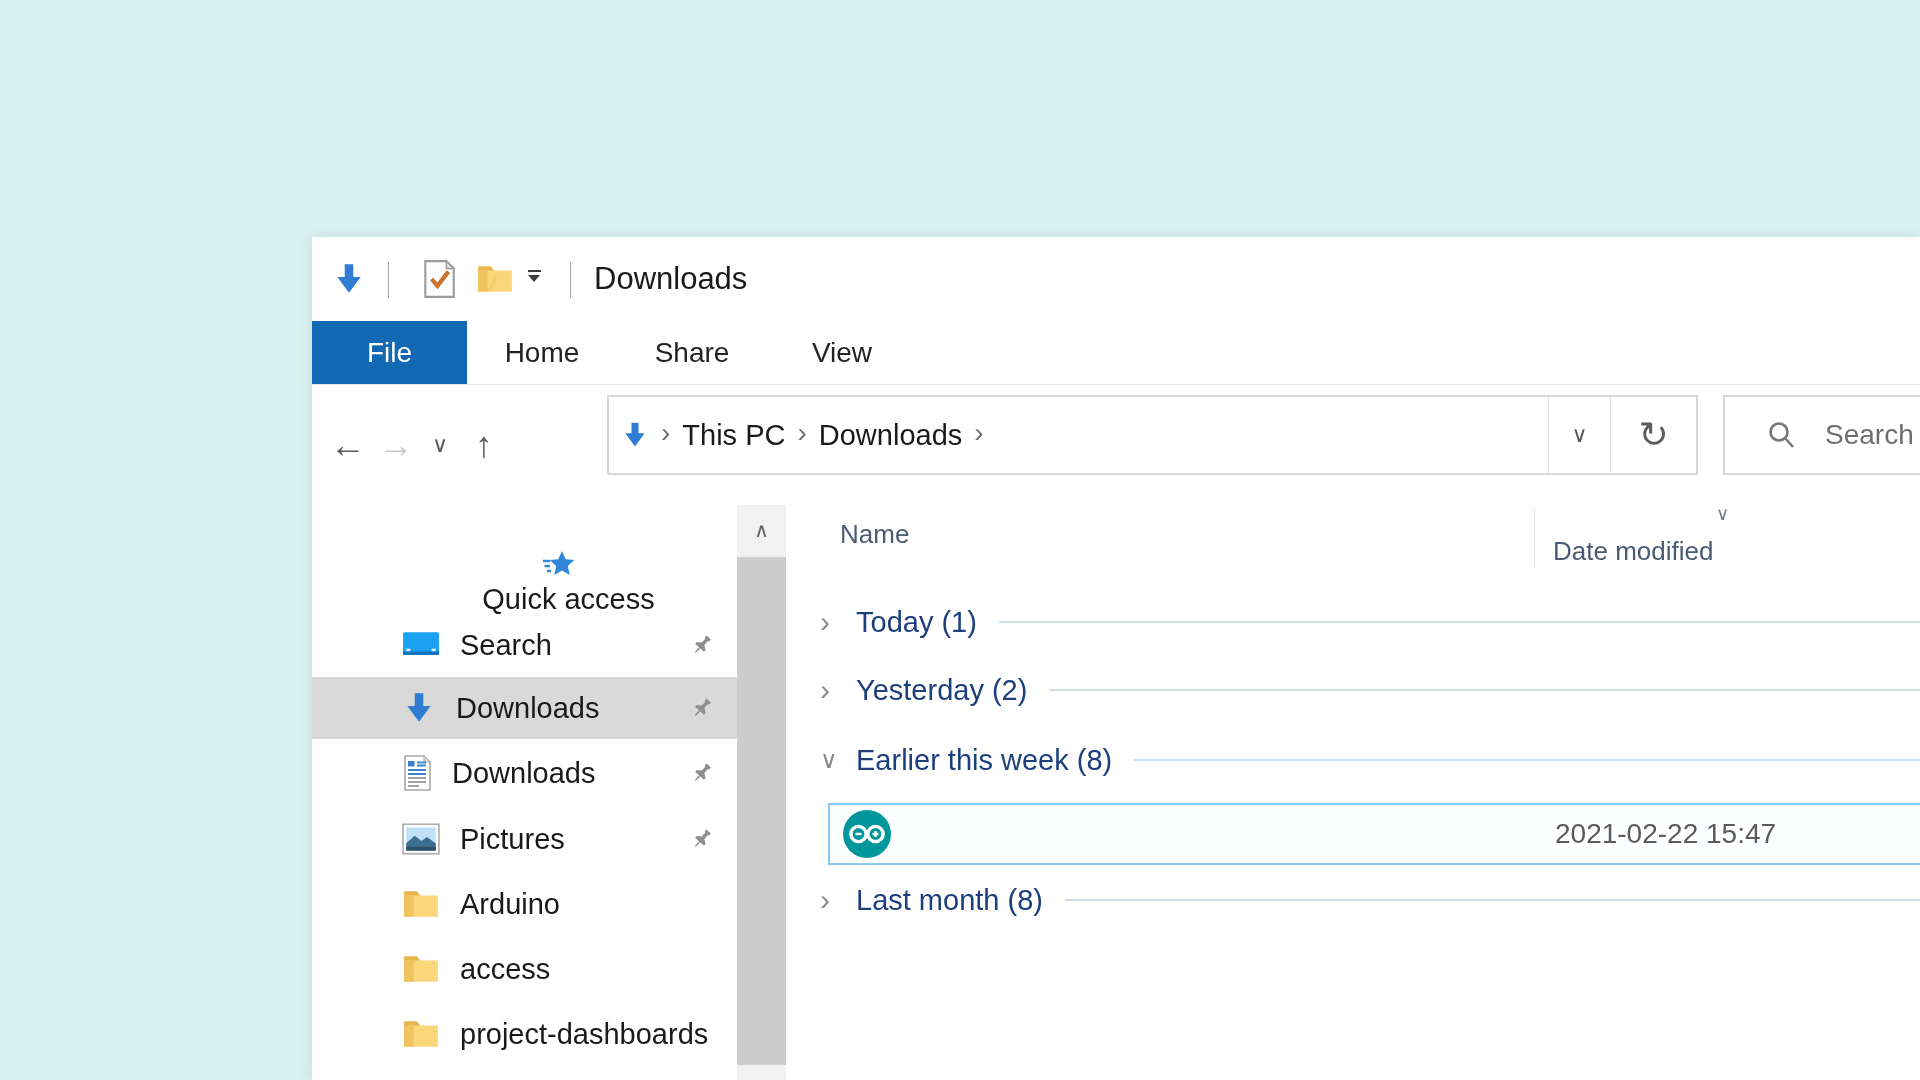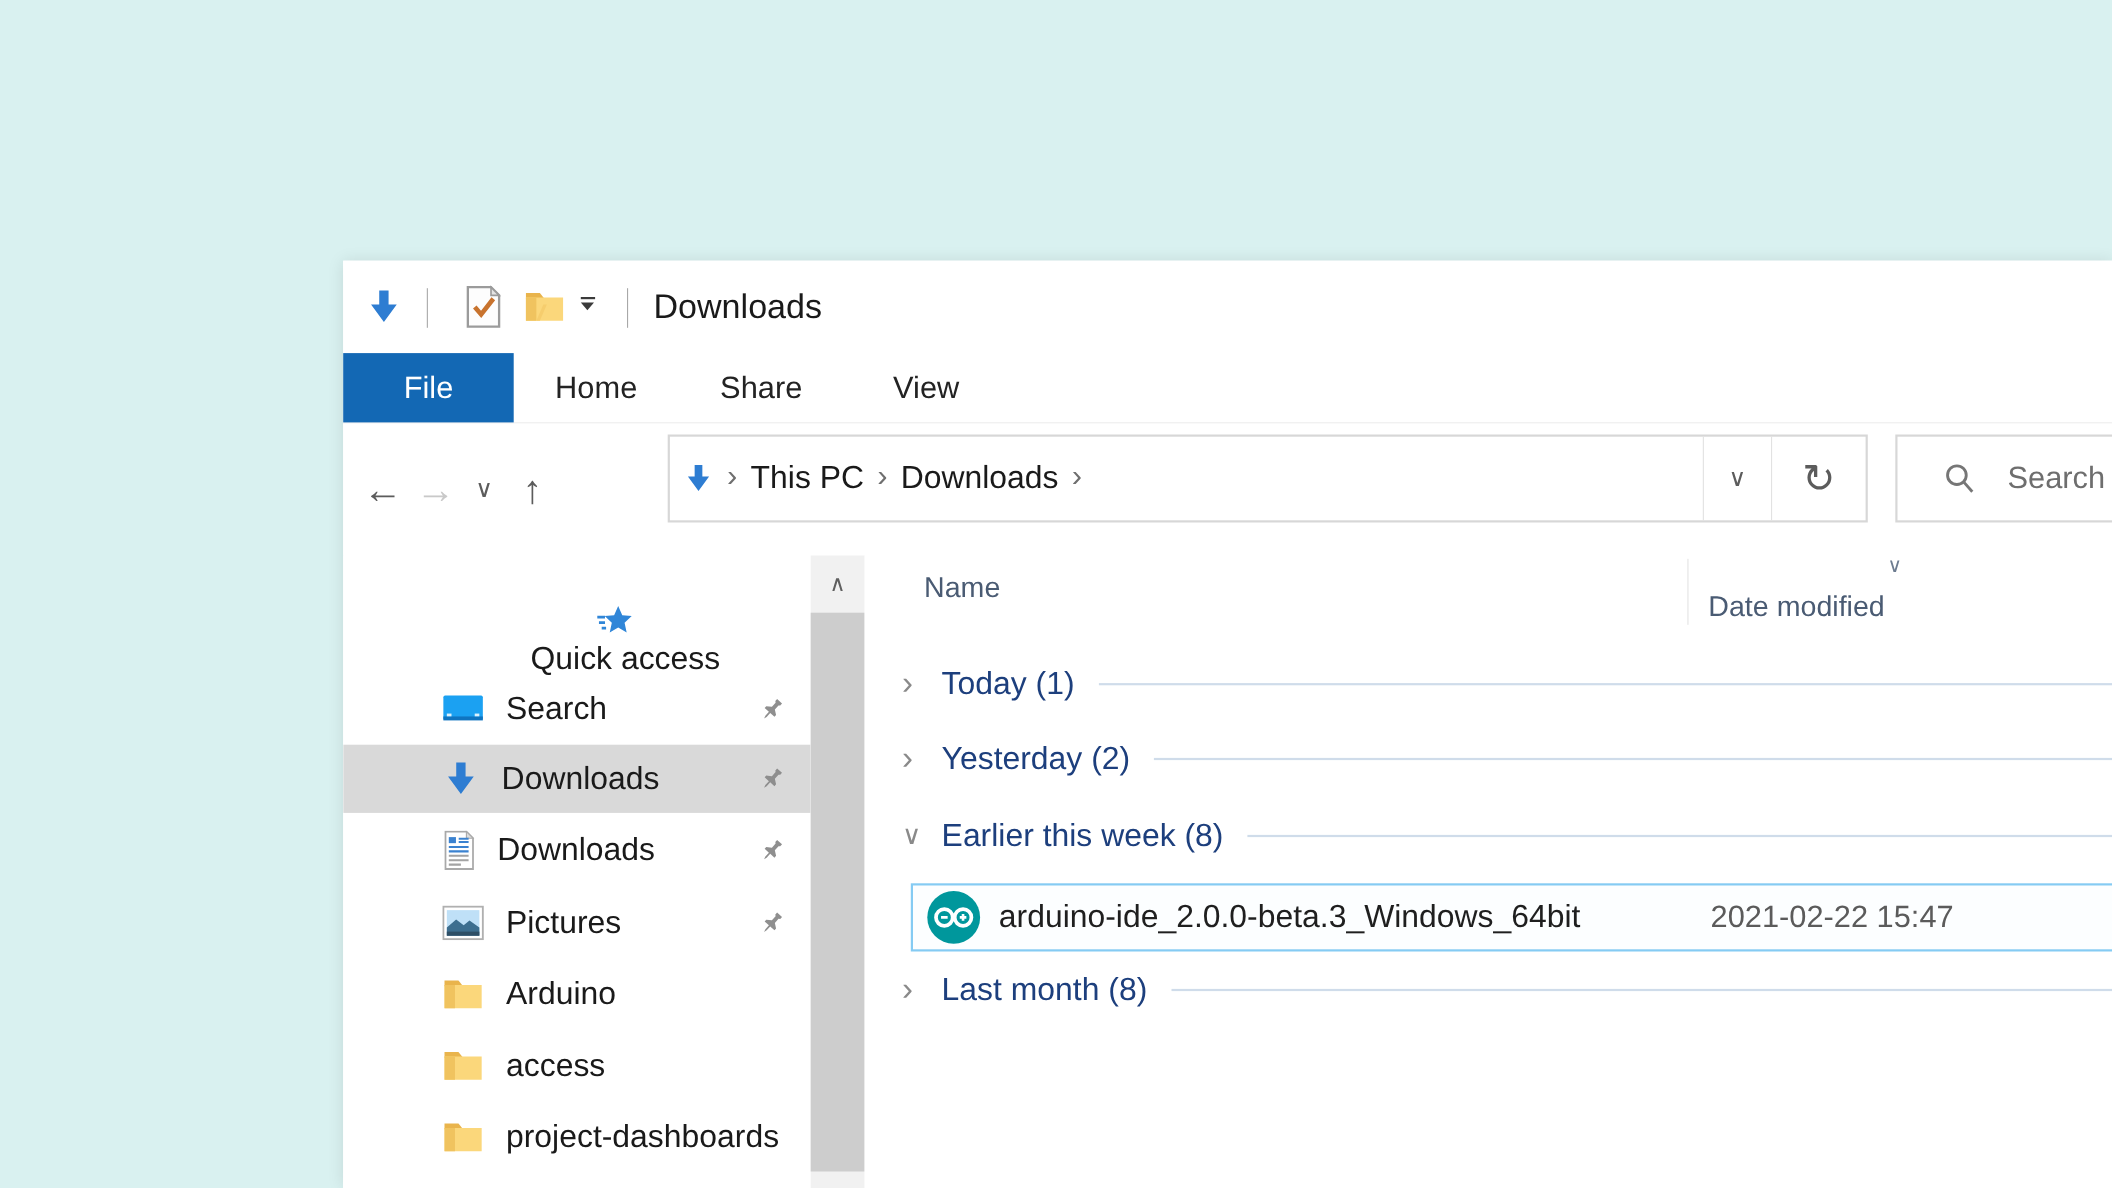--- a/index.html
+++ b/index.html
@@ -285,21 +285,20 @@
       </div>
 
       <div class="file-row">
         <svg width="50" height="50" viewBox="0 0 50 50">
           <circle cx="25" cy="25" r="24" fill="#00979c"></circle>
           <circle cx="16.5" cy="25" r="7.6" fill="none" stroke="#ffffff" stroke-width="3.4"></circle>
           <circle cx="33.5" cy="25" r="7.6" fill="none" stroke="#ffffff" stroke-width="3.4"></circle>
           <path d="M13.5 25 h6" stroke="#ffffff" stroke-width="2.4"></path>
           <path d="M30.5 25 h6 M33.5 22 v6" stroke="#ffffff" stroke-width="2.4"></path>
         </svg>
-        <span class="file-name">arduino-ide_2.0.0-beta.3_Windows_64bit</span>
         <span class="file-date">2021-02-22 15:47</span>
       </div>
 
       <div class="group-row" style="top:372px;">
         <span class="group-chevron">›</span>
         <span class="group-lbl">Last month (8)</span>
         <span class="group-line"></span>
       </div>
     </div>
 

